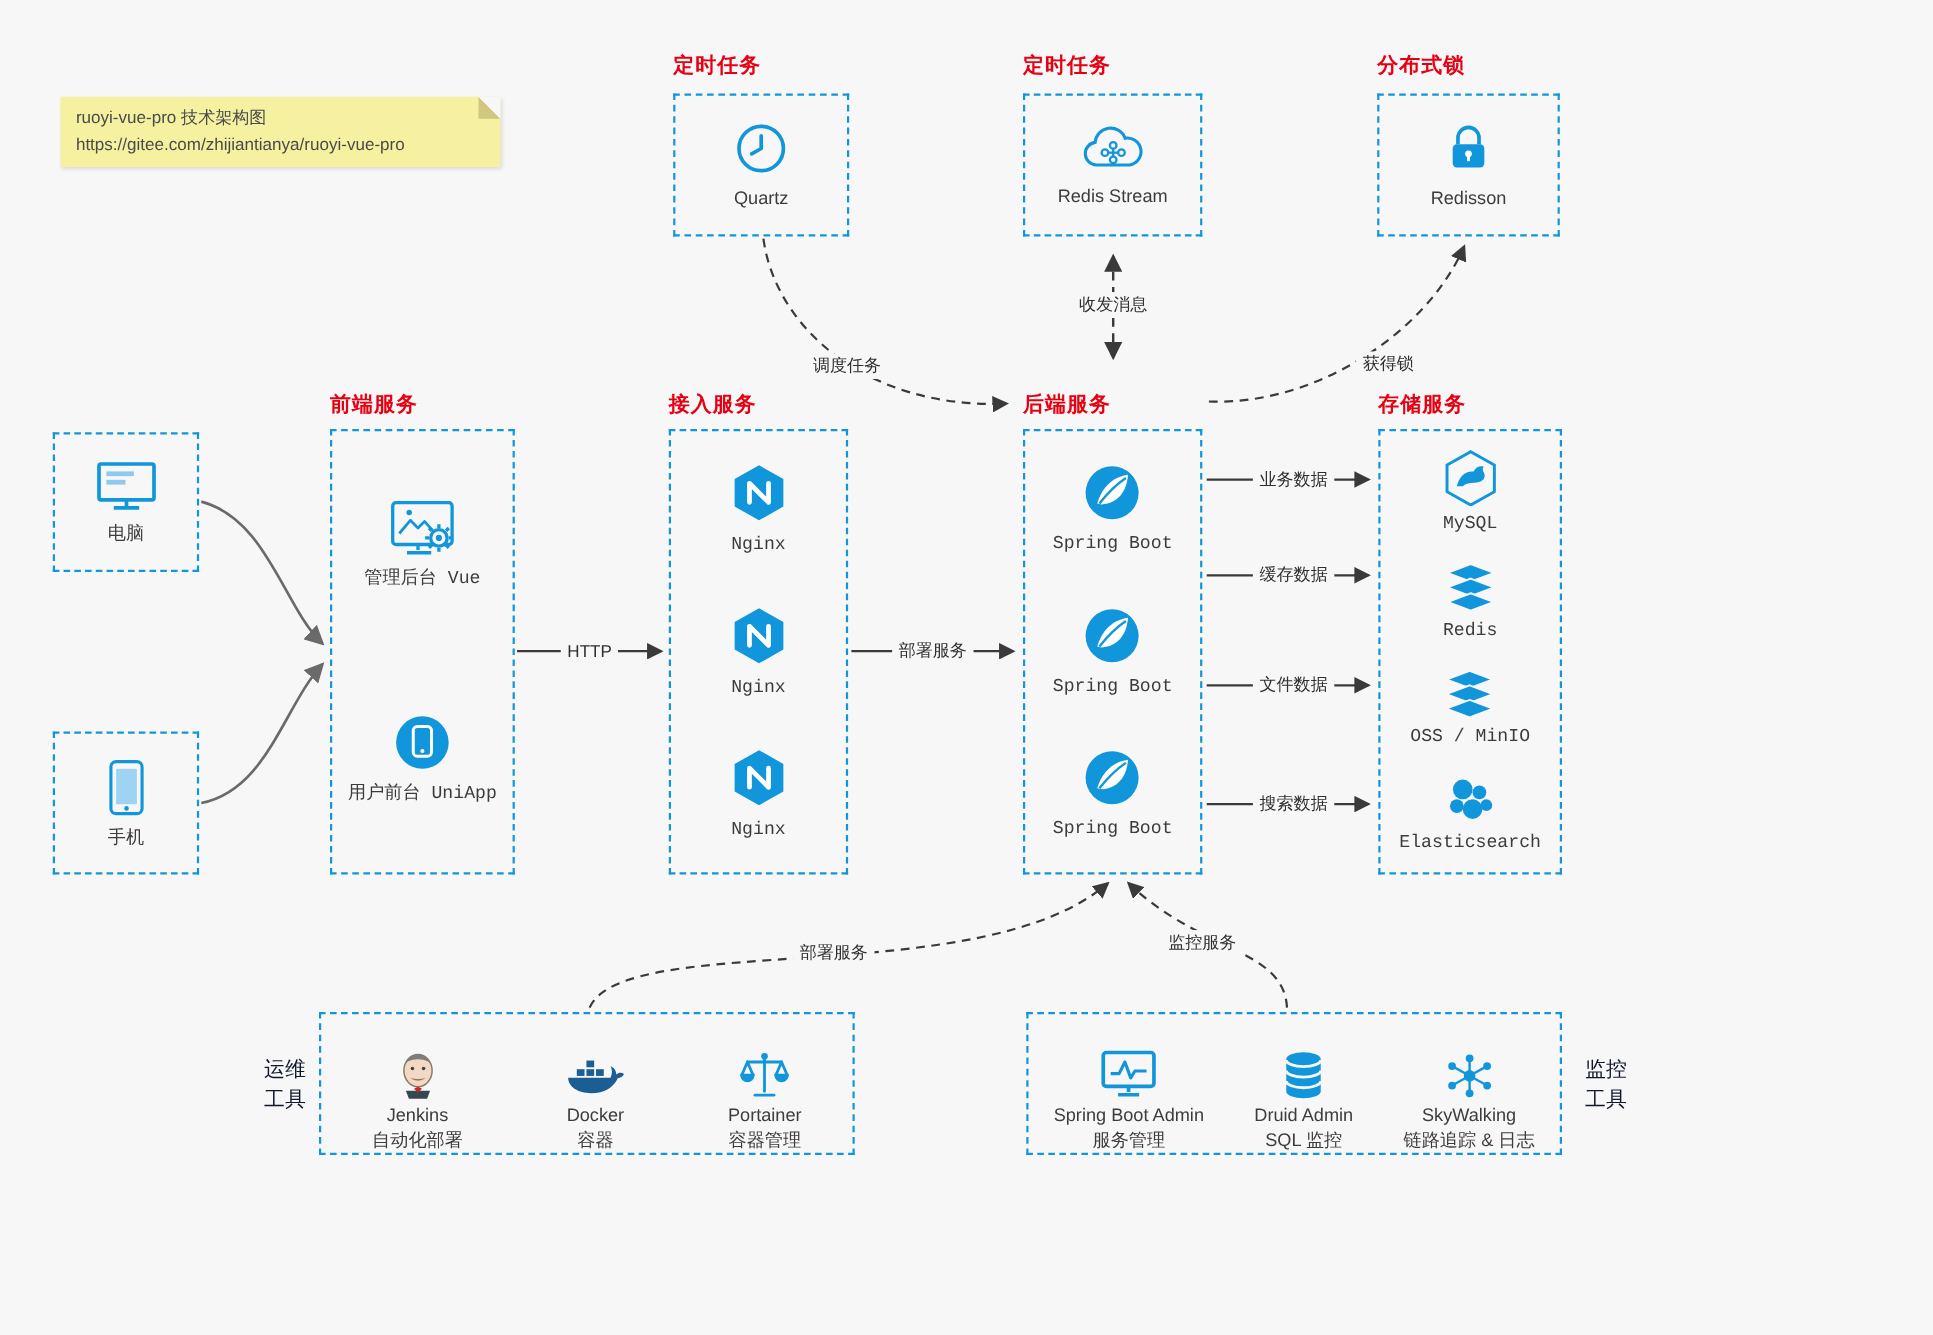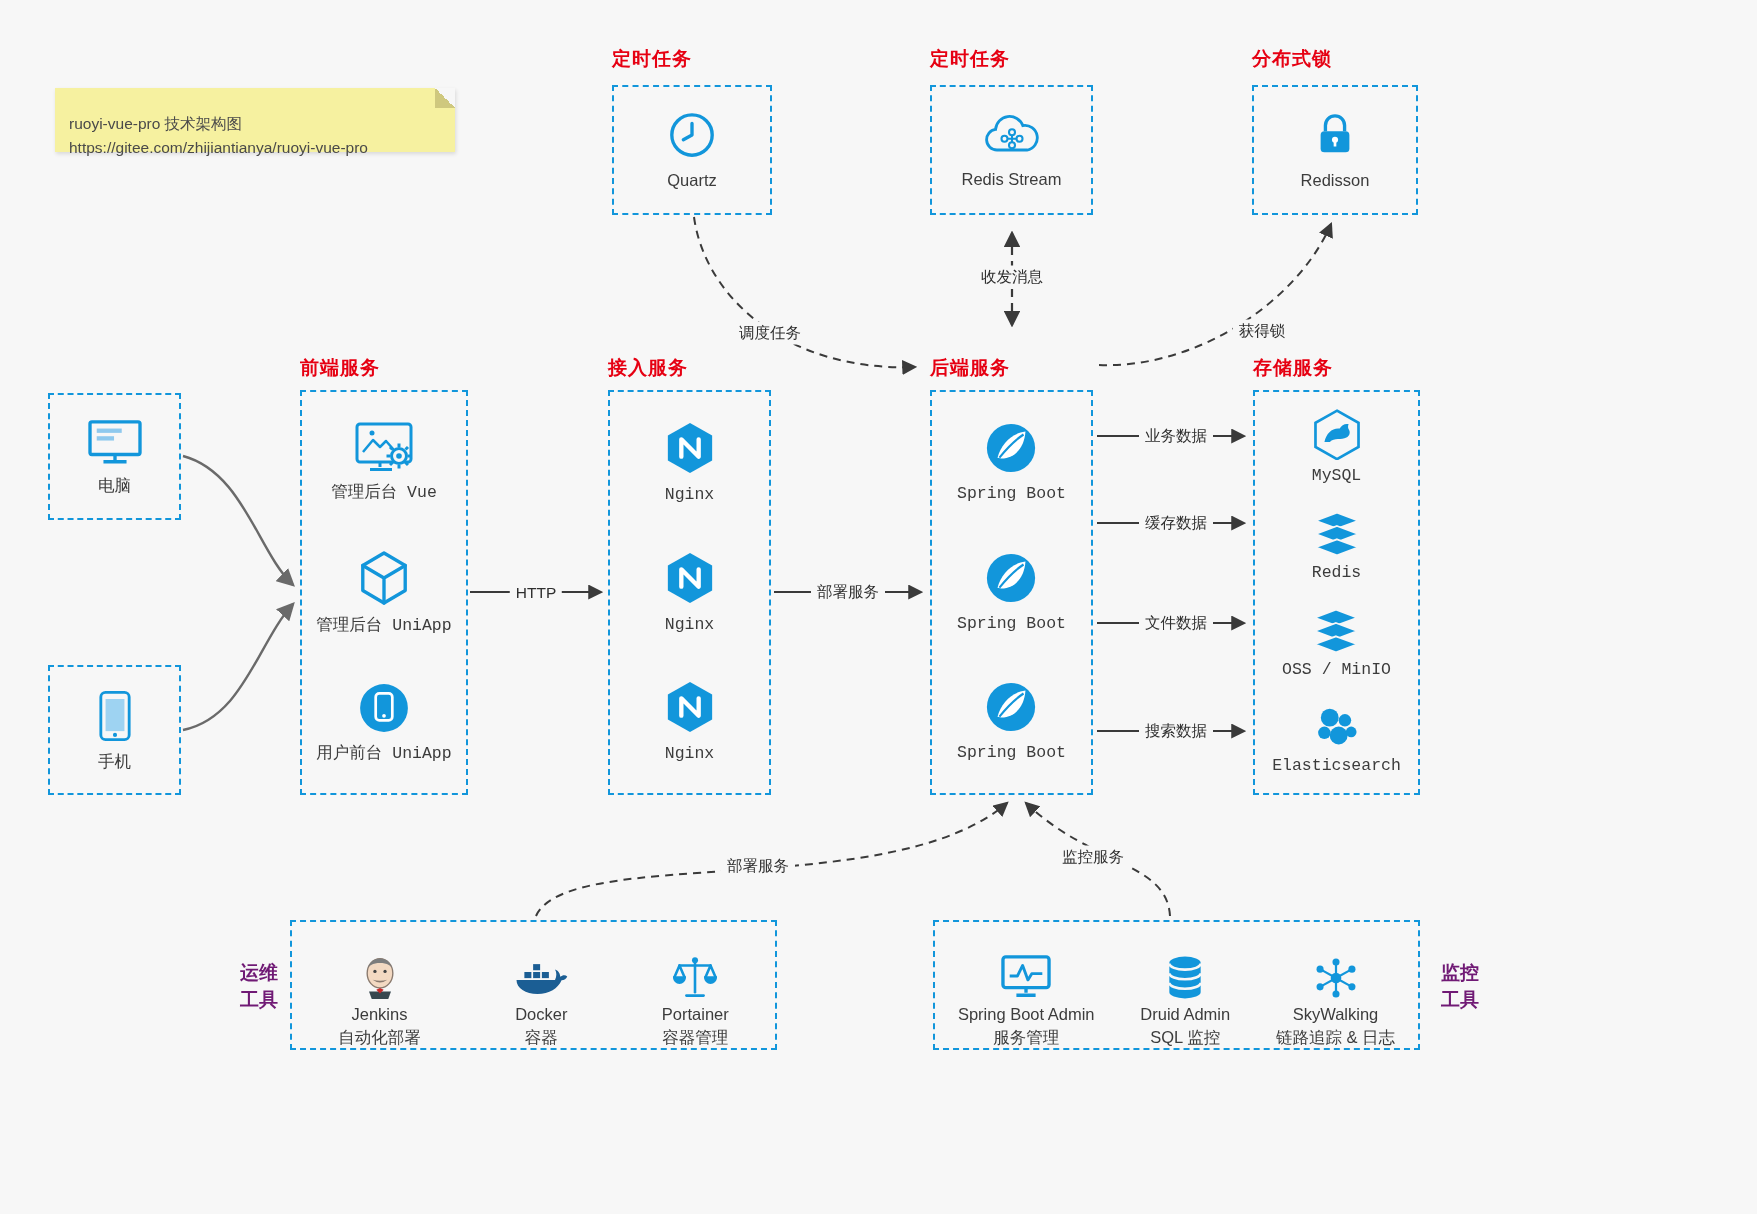--- a/index.html
+++ b/index.html
@@ -8,26 +8,26 @@
   .canvas { position:relative; width:1757px; height:1214px; background:#f7f7f7; overflow:hidden; }
 
   .box { position:absolute; border:2px dashed #1296db; background:transparent; z-index:1; }
   .vcol { display:flex; flex-direction:column; align-items:center; justify-content:space-around; width:100%; height:100%; padding:6px 0;font-family:Liberation Mono, monospace; }
   .vcenter { display:flex; flex-direction:column; align-items:center; justify-content:center; width:100%; height:100%; gap:10px; }
   .hrow { display:flex; flex-direction:row; align-items:flex-end; justify-content:space-around; width:100%; height:100%; }
   .node { display:flex; flex-direction:column; align-items:center; gap:9px; }
   .bnode { display:flex; flex-direction:column; align-items:center; gap:3px; }
   .nlabel { font-size:16.5px; color:#3c3c3c; white-space:nowrap; line-height:1.25; text-align:center; }
   .gtitle { position:absolute; color:#e60012; font-weight:bold; font-size:19px; text-align:left; letter-spacing:1px; z-index:1; }
-  .side-label { position:absolute; color:#701a75; font-weight:bold; font-size:19px; line-height:1.4; text-align:center; z-index:1; }
+  .side-label { position:absolute; color:#0f172a; font-weight:normal; font-size:19px; line-height:1.4; text-align:center; z-index:1; }
   .elabel { position:absolute; transform:translate(-50%,-50%); background:#f7f7f7; padding:1px 6px; font-size:15.5px; color:#2f2f2f; white-space:nowrap; z-index:3; }
   .edges { position:absolute; inset:0; z-index:2; pointer-events:none; }
 
   .note { position:absolute; left:55px; top:88px; width:400px; height:64px; background:#f6f1a0;
-          padding:24px 14px; font-size:15.5px; color:#4a4a4a; line-height:1.55; z-index:1;
+          padding:8px 14px; font-size:15.5px; color:#4a4a4a; line-height:1.55; z-index:1;
           box-shadow:1px 2px 4px rgba(0,0,0,0.12); }
   .note-fold { position:absolute; top:0; right:0; width:20px; height:20px;
                background:linear-gradient(225deg,#f7f7f7 50%,#cfc87e 50%); }
   .icon { display:flex; align-items:center; justify-content:center; }
 </style>
 </head>
 <body>
 
 <div class="canvas">
 
@@ -132,29 +132,20 @@
                 <path d="M45 27 v-3.5 M45 45 v3.5 M36 36 h-3.5 M54 36 h3.5 M38.5 29.5 l-2.5 -2.5 M51.5 42.5 l2.5 2.5 M38.5 42.5 l-2.5 2.5 M51.5 29.5 l2.5 -2.5"></path>
               </g>
             </g>
             <path d="M26 42 v5 M16 49.5 h22" stroke="#1296db" stroke-width="3" fill="none"></path>
           </svg>
         </span>
         <span class="nlabel">管理后台 Vue</span>
       </div>
       <div class="node">
         <span class="icon">
-          <svg viewBox="0 0 56 60" width="54" height="58">
-            <path d="M28 4 L50 17 V43 L28 56 L6 43 V17 Z" fill="none" stroke="#1296db" stroke-width="3.5" stroke-linejoin="round"></path>
-            <path d="M28 30 L28 56 M28 30 L6 17 M28 30 L50 17" fill="none" stroke="#1296db" stroke-width="3.5" stroke-linecap="round"></path>
-          </svg>
-        </span>
-        <span class="nlabel">管理后台 UniApp</span>
-      </div>
-      <div class="node">
-        <span class="icon">
           <svg viewBox="0 0 52 52" width="54" height="54">
             <circle cx="26" cy="26" r="23" fill="#1296db"></circle>
             <rect x="18" y="12" width="16" height="26" rx="3.5" fill="none" stroke="#fff" stroke-width="2.6"></rect>
             <circle cx="26" cy="33.5" r="1.8" fill="#fff"></circle>
           </svg>
         </span>
         <span class="nlabel">用户前台 UniApp</span>
       </div>
     </div>
   </div>

